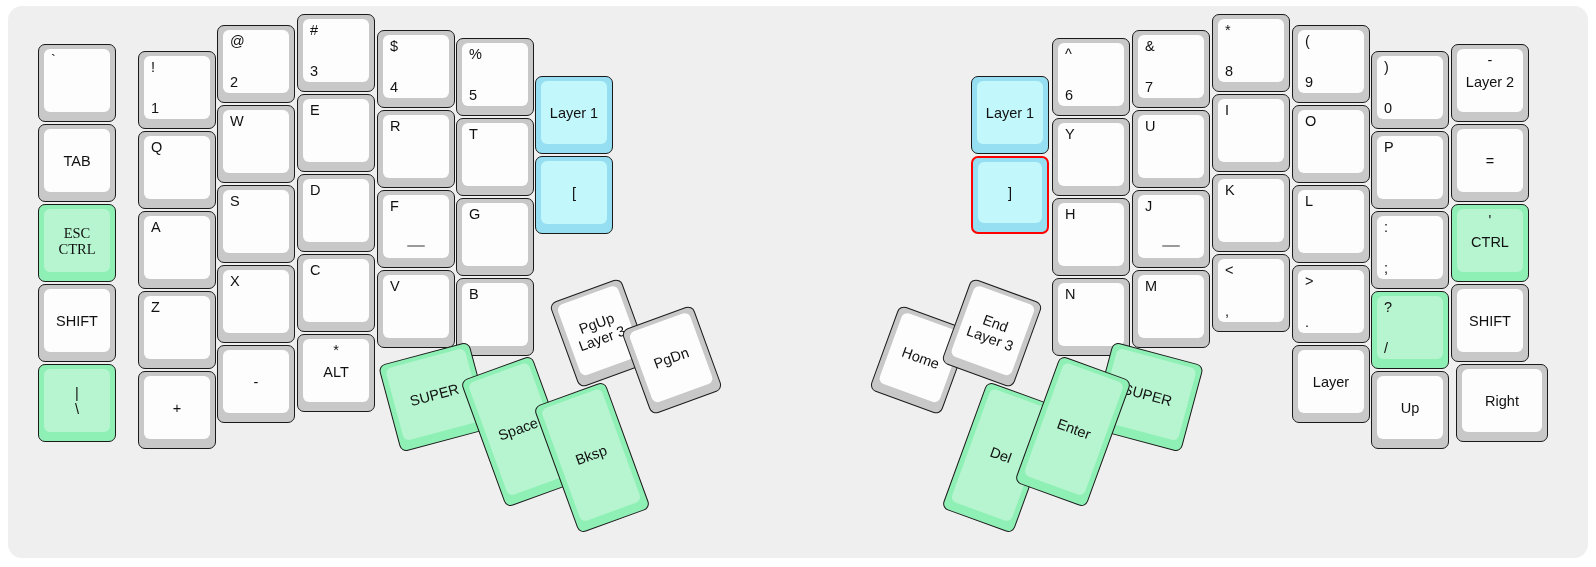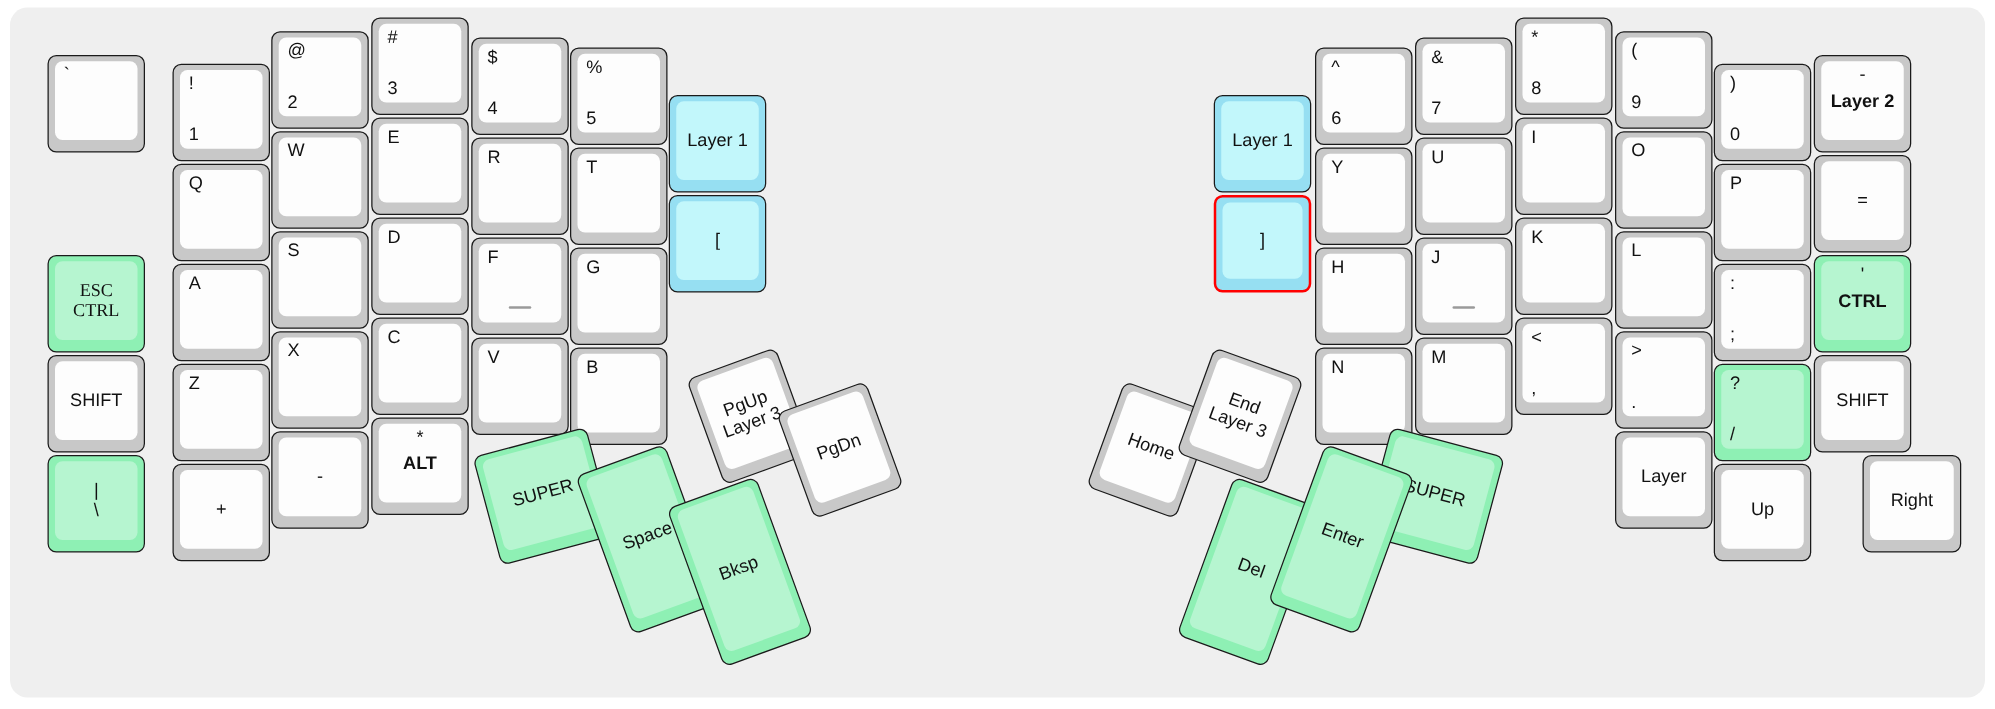--- a/index.html
+++ b/index.html
@@ -16,35 +16,40 @@
   .cap{position:absolute;left:5px;top:4px;right:5px;bottom:9px;border-radius:6px;
        background:#fdfdfd;display:flex;flex-direction:column;overflow:hidden;}
   .key.g .cap{background:#b6f5d0;}
   .key.c .cap{background:#c2f7fb;}
 
   .lbl{font-size:14.5px;color:#111;line-height:1.12;white-space:pre;}
   .tl{position:absolute;left:7px;top:3px;text-align:left;}
   .bl{position:absolute;left:7px;bottom:3px;text-align:left;}
   .ctr{position:absolute;left:0;right:0;top:50%;transform:translateY(-50%);text-align:center;}
   .ctop{position:absolute;left:0;right:0;top:3px;text-align:center;}
-  .cmid{position:absolute;left:0;right:0;top:50%;transform:translateY(-46%);text-align:center;font-weight:bold;}
+  .cmid{position:absolute;left:0;right:0;top:50%;transform:translateY(-46%);text-align:center;}
   .two{position:absolute;left:0;right:0;top:50%;transform:translateY(-50%);text-align:center;}
   .homing{position:absolute;left:50%;bottom:11px;width:18px;height:2px;margin-left:-9px;background:#9a9a9a;border-radius:1px;}
 </style>
 </head>
 <body>
 
 <div id="stage">
   <div id="panel"></div>
   <div id="keys">
       <div class="key" style="left: 38px; top: 44px; width: 78px; height: 78px;">
         <div class="cap">
           <span class="lbl tl">`</span>
         </div>
       </div>
+      <div class="key" style="left: 38px; top: 124px; width: 78px; height: 78px;">
+        <div class="cap">
+          <span class="lbl ctr">TAB</span>
+        </div>
+      </div>
       <div class="key g" style="left: 38px; top: 204px; width: 78px; height: 78px; font-family: Liberation Serif, serif;">
         <div class="cap">
           <span class="lbl ctr">ESC
 CTRL</span>
         </div>
       </div>
       <div class="key" style="left: 38px; top: 284px; width: 78px; height: 78px;">
         <div class="cap">
           <span class="lbl ctr">SHIFT</span>
         </div>
@@ -358,21 +363,21 @@
         <div class="cap">
           <span class="lbl ctop">'</span>
           <span class="lbl cmid">CTRL</span>
         </div>
       </div>
       <div class="key" style="left: 1451px; top: 284px; width: 78px; height: 78px;">
         <div class="cap">
           <span class="lbl ctr">SHIFT</span>
         </div>
       </div>
-      <div class="key" style="left: 1490px; top: 364px; width: 79px; height: 78px;">
+      <div class="key" style="left: 1456px; top: 364px; width: 92px; height: 78px;">
         <div class="cap">
           <span class="lbl ctr">Right</span>
         </div>
       </div>
       <div class="key g" style="left: 1100px; top: 352px; width: 94px; height: 90px; transform: rotate(15deg); transform-origin: 50% 50%;">
         <div class="cap">
           <span class="lbl ctr">SUPER</span>
         </div>
       </div>
       <div class="key" style="left: 882px; top: 315px; width: 76px; height: 90px; transform: rotate(20deg); transform-origin: 50% 50%;">

